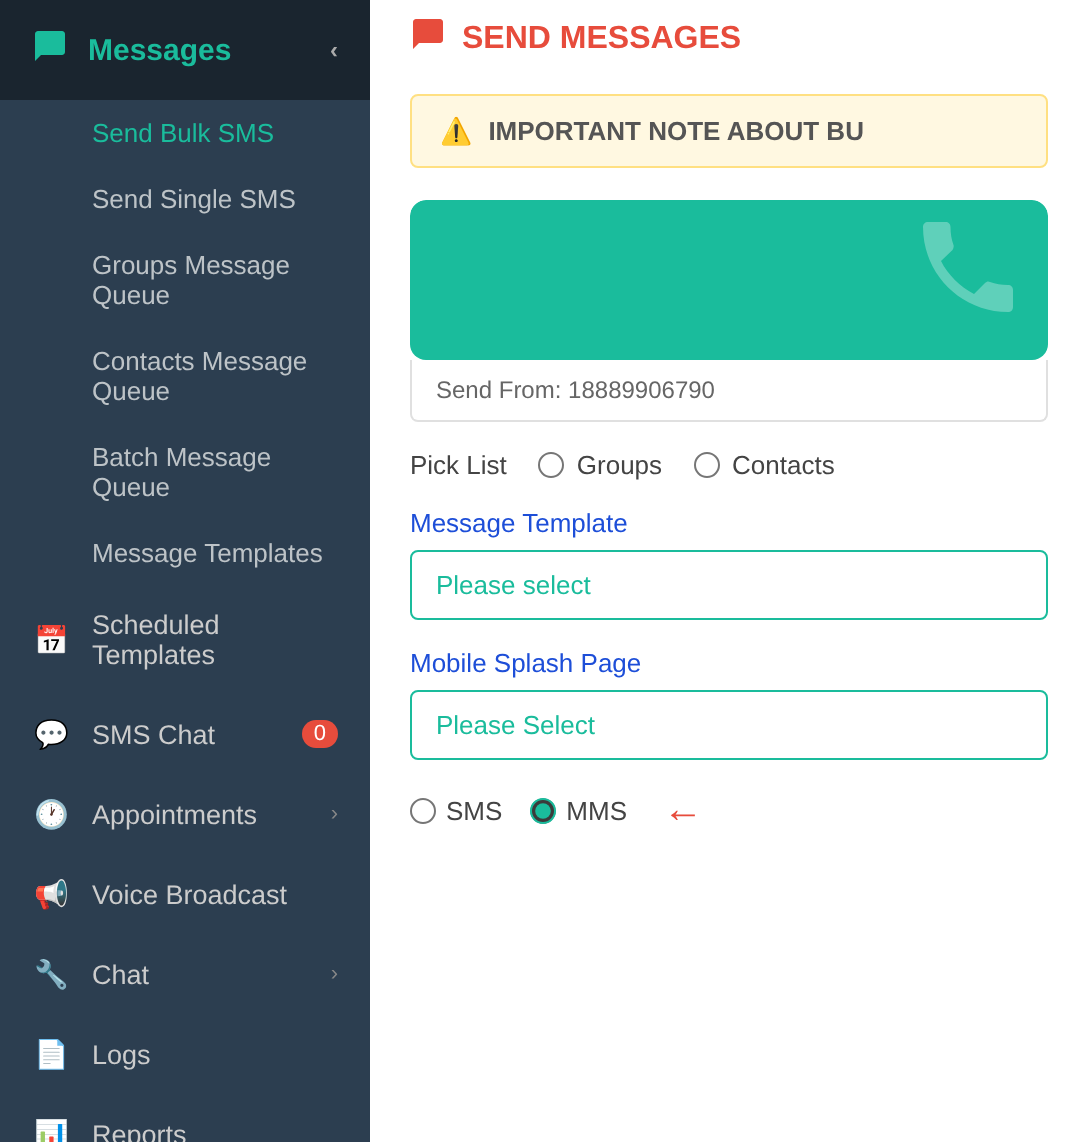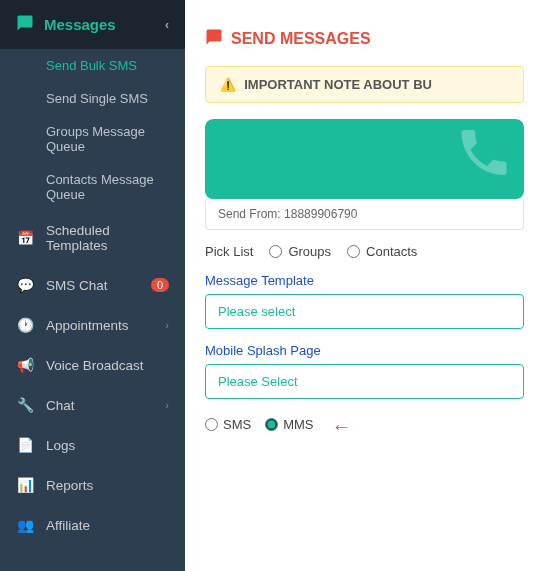--- a/index.html
+++ b/index.html
@@ -16,21 +16,21 @@
     
     .messages-header { display: flex; align-items: center; padding: 14px 16px; background: #1a252f; color: #1abc9c; font-weight: 600; font-size: 15px; }
     .messages-header .item-icon { margin-right: 10px; }
     .messages-header .chevron { margin-left: auto; color: #aaa; font-size: 12px; }
 
     
     .sub-item { padding: 9px 16px 9px 46px; color: #bdc3c7; cursor: pointer; font-size: 13px; }
     .sub-item.active-sub { color: #1abc9c; }
 
     
-    .main-content { flex: 1; padding: 28px 20px; overflow-y: auto; background: #fff; }
+    .main-content { flex: 1; padding: 8px 20px; overflow-y: auto; background: #fff; }
 
     .page-title { color: #e74c3c; font-size: 16px; font-weight: 700; display: flex; align-items: center; gap: 8px; margin-bottom: 16px; }
 
     .important-note { background: #fff8e1; border: 1px solid #ffe082; border-radius: 4px; padding: 10px 14px; margin-bottom: 16px; font-size: 13px; color: #555; display: flex; align-items: center; gap: 8px; font-weight: 600; }
 
     .phone-card { background: #1abc9c; border-radius: 8px; height: 80px; margin-bottom: 0; display: flex; align-items: center; justify-content: flex-end; padding-right: 16px; overflow: hidden; position: relative; }
     .send-from { padding: 8px 12px; border: 1px solid #e0e0e0; border-top: none; border-radius: 0 0 4px 4px; font-size: 12px; color: #666; margin-bottom: 14px; background: #fff; }
 
     .pick-list-row { display: flex; align-items: center; gap: 16px; margin-bottom: 14px; font-size: 13px; color: #444; }
     .radio-group { display: flex; gap: 6px; }
@@ -63,20 +63,26 @@
       <span>Send Bulk SMS</span>
     </div>
     <div class="sub-item">
       <span>Send Single SMS</span>
     </div>
     <div class="sub-item">
       <span>Groups Message Queue</span>
     </div>
     <div class="sub-item">
       <span>Contacts Message Queue</span>
+    </div>
+    <div class="sub-item">
+      <span>Batch Message Queue</span>
+    </div>
+    <div class="sub-item">
+      <span>Message Templates</span>
     </div>
   </div>
 
   <div class="sidebar-item">
     <span class="item-icon">📅</span>
     <span class="item-label">Scheduled Templates</span>
   </div>
 
   <div class="sidebar-item">
     <span class="item-icon">💬</span>

